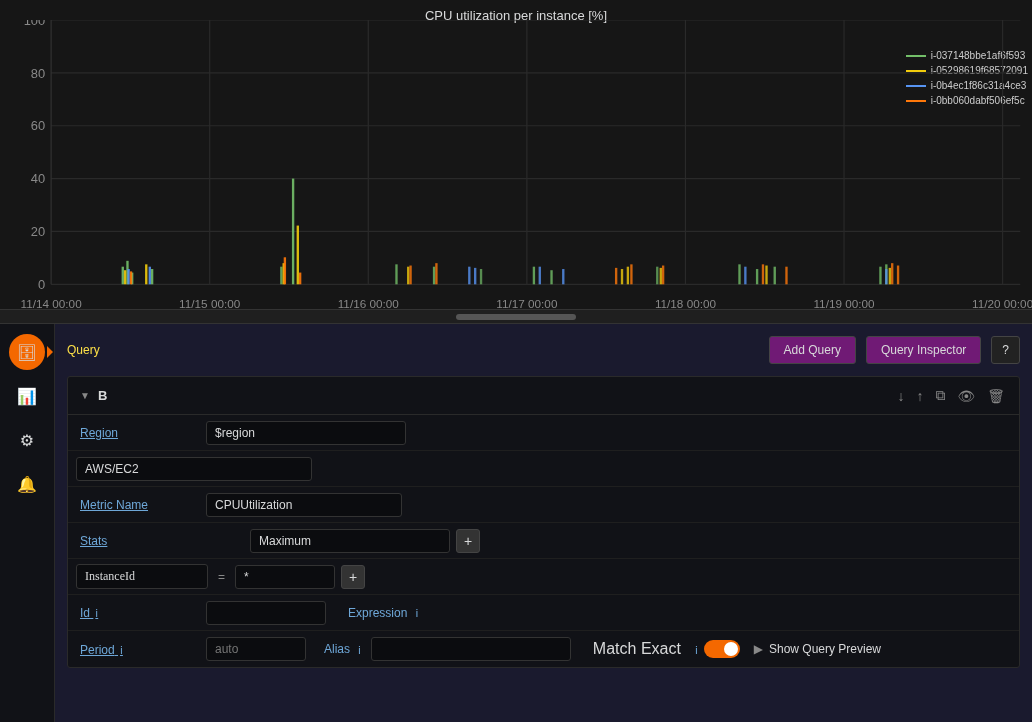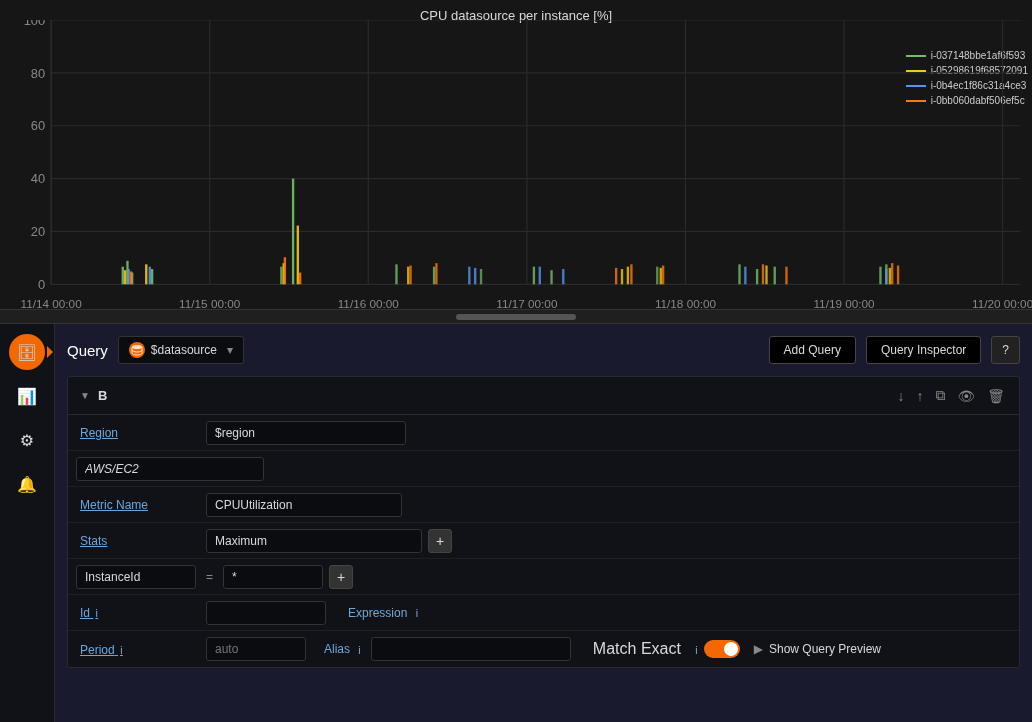--- a/index.html
+++ b/index.html
@@ -127,22 +127,22 @@
     }
 
     
     .query-header {
       display: flex;
       align-items: center;
       gap: 10px;
       margin-bottom: 12px;
     }
     .query-label {
-      font-size: 15px;
-      color: #ffffff;
+      font-size: 12px;
+      color: #fde047;
       font-weight: 500;
     }
     .datasource-selector {
       display: flex;
       align-items: center;
       gap: 6px;
       background: #0b0c0f;
       border: 1px solid #333;
       border-radius: 3px;
       padding: 5px 10px;
@@ -163,21 +163,21 @@
     }
     .datasource-chevron {
       color: #888;
       margin-left: 4px;
     }
     .header-spacer { flex: 1; }
     .btn {
       padding: 6px 14px;
       border: 1px solid #444;
       border-radius: 3px;
-      background: #000000;
+      background: #701a75;
       color: #d8d9da;
       cursor: pointer;
       font-size: 12px;
     }
     .btn-help {
       padding: 6px 10px;
       border: 1px solid #444;
       border-radius: 3px;
       background: #222;
       color: #d8d9da;
@@ -313,21 +313,21 @@
     .match-exact-label {
       color: #d8d9da;
       font-size: 16px;
       margin-right: 6px;
     }
   </style>
 </head>
 <body>
 
 <div class="chart-area">
-  <div class="chart-title">CPU datasource per instance [%]</div>
+  <div class="chart-title">CPU utilization per instance [%]</div>
 
   <div class="legend">
     <div class="legend-item">
       <div class="legend-line" style="background:#73bf69;"></div>
       <span>i-037148bbe1af6f593</span>
     </div>
     <div class="legend-item">
       <div class="legend-line" style="background:#f2cc0c;"></div>
       <span>i-05298619f68572091</span>
     </div>
@@ -444,31 +444,20 @@
     </div>
     <div class="sidebar-icon">
       <span>🔔</span>
     </div>
   </div>
 
   <div class="query-panel">
 
     <div class="query-header">
       <span class="query-label">Query</span>
-      <div class="datasource-selector">
-        <div class="datasource-icon">
-          <svg width="12" height="12" viewBox="0 0 12 12" fill="none">
-            <ellipse cx="6" cy="3" rx="5" ry="2" fill="white" opacity="0.8"></ellipse>
-            <path d="M1 3v3c0 1.1 2.24 2 5 2s5-.9 5-2V3" stroke="white" stroke-width="0.8" fill="none"></path>
-            <path d="M1 6v3c0 1.1 2.24 2 5 2s5-.9 5-2V6" stroke="white" stroke-width="0.8" fill="none"></path>
-          </svg>
-        </div>
-        <span>$datasource</span>
-        <span class="datasource-chevron">▾</span>
-      </div>
       <div class="header-spacer"></div>
       <button class="btn">Add Query</button>
       <button class="btn">Query Inspector</button>
       <button class="btn-help">?</button>
     </div>
 
     <div class="query-block">
 
       <div class="query-block-header">
         <span class="collapse-arrow">▼</span>
@@ -487,42 +476,42 @@
 
         <div class="query-row">
           <div class="row-label">Region</div>
           <div class="row-value">
             <input class="field-input" value="$region" style="width: 200px;">
           </div>
         </div>
 
         <div class="query-row">
           <div class="row-value">
-            <input class="field-input" value="AWS/EC2" style="width: 188px; font-style: italic;">
+            <input class="field-input" value="AWS/EC2" style="width: 236px;">
           </div>
         </div>
 
         <div class="query-row">
           <div class="row-label">Metric Name</div>
           <div class="row-value">
             <input class="field-input" value="CPUUtilization" style="width: 196px;">
           </div>
         </div>
 
         <div class="query-row">
           <div class="row-label">Stats</div>
           <div class="row-value">
-            <input class="field-input" value="Maximum" style="width: 216px;">
+            <input class="field-input" value="Maximum" style="width: 200px; margin-left: 44px;">
             <div class="add-btn">+</div>
           </div>
         </div>
 
         <div class="query-row">
           <div class="row-value">
-            <input class="field-input" value="InstanceId" style="width: 120px;">
+            <input class="field-input" value="InstanceId" style="width: 132px; font-family: Liberation Serif, serif;">
             <span class="eq-sign">=</span>
             <input class="field-input" value="*" style="width: 50px;">
             <div class="add-btn">+</div>
           </div>
         </div>
 
         <div class="query-row">
           <div class="row-label">
             <span>Id</span>
             <span class="info-icon">ℹ</span>

